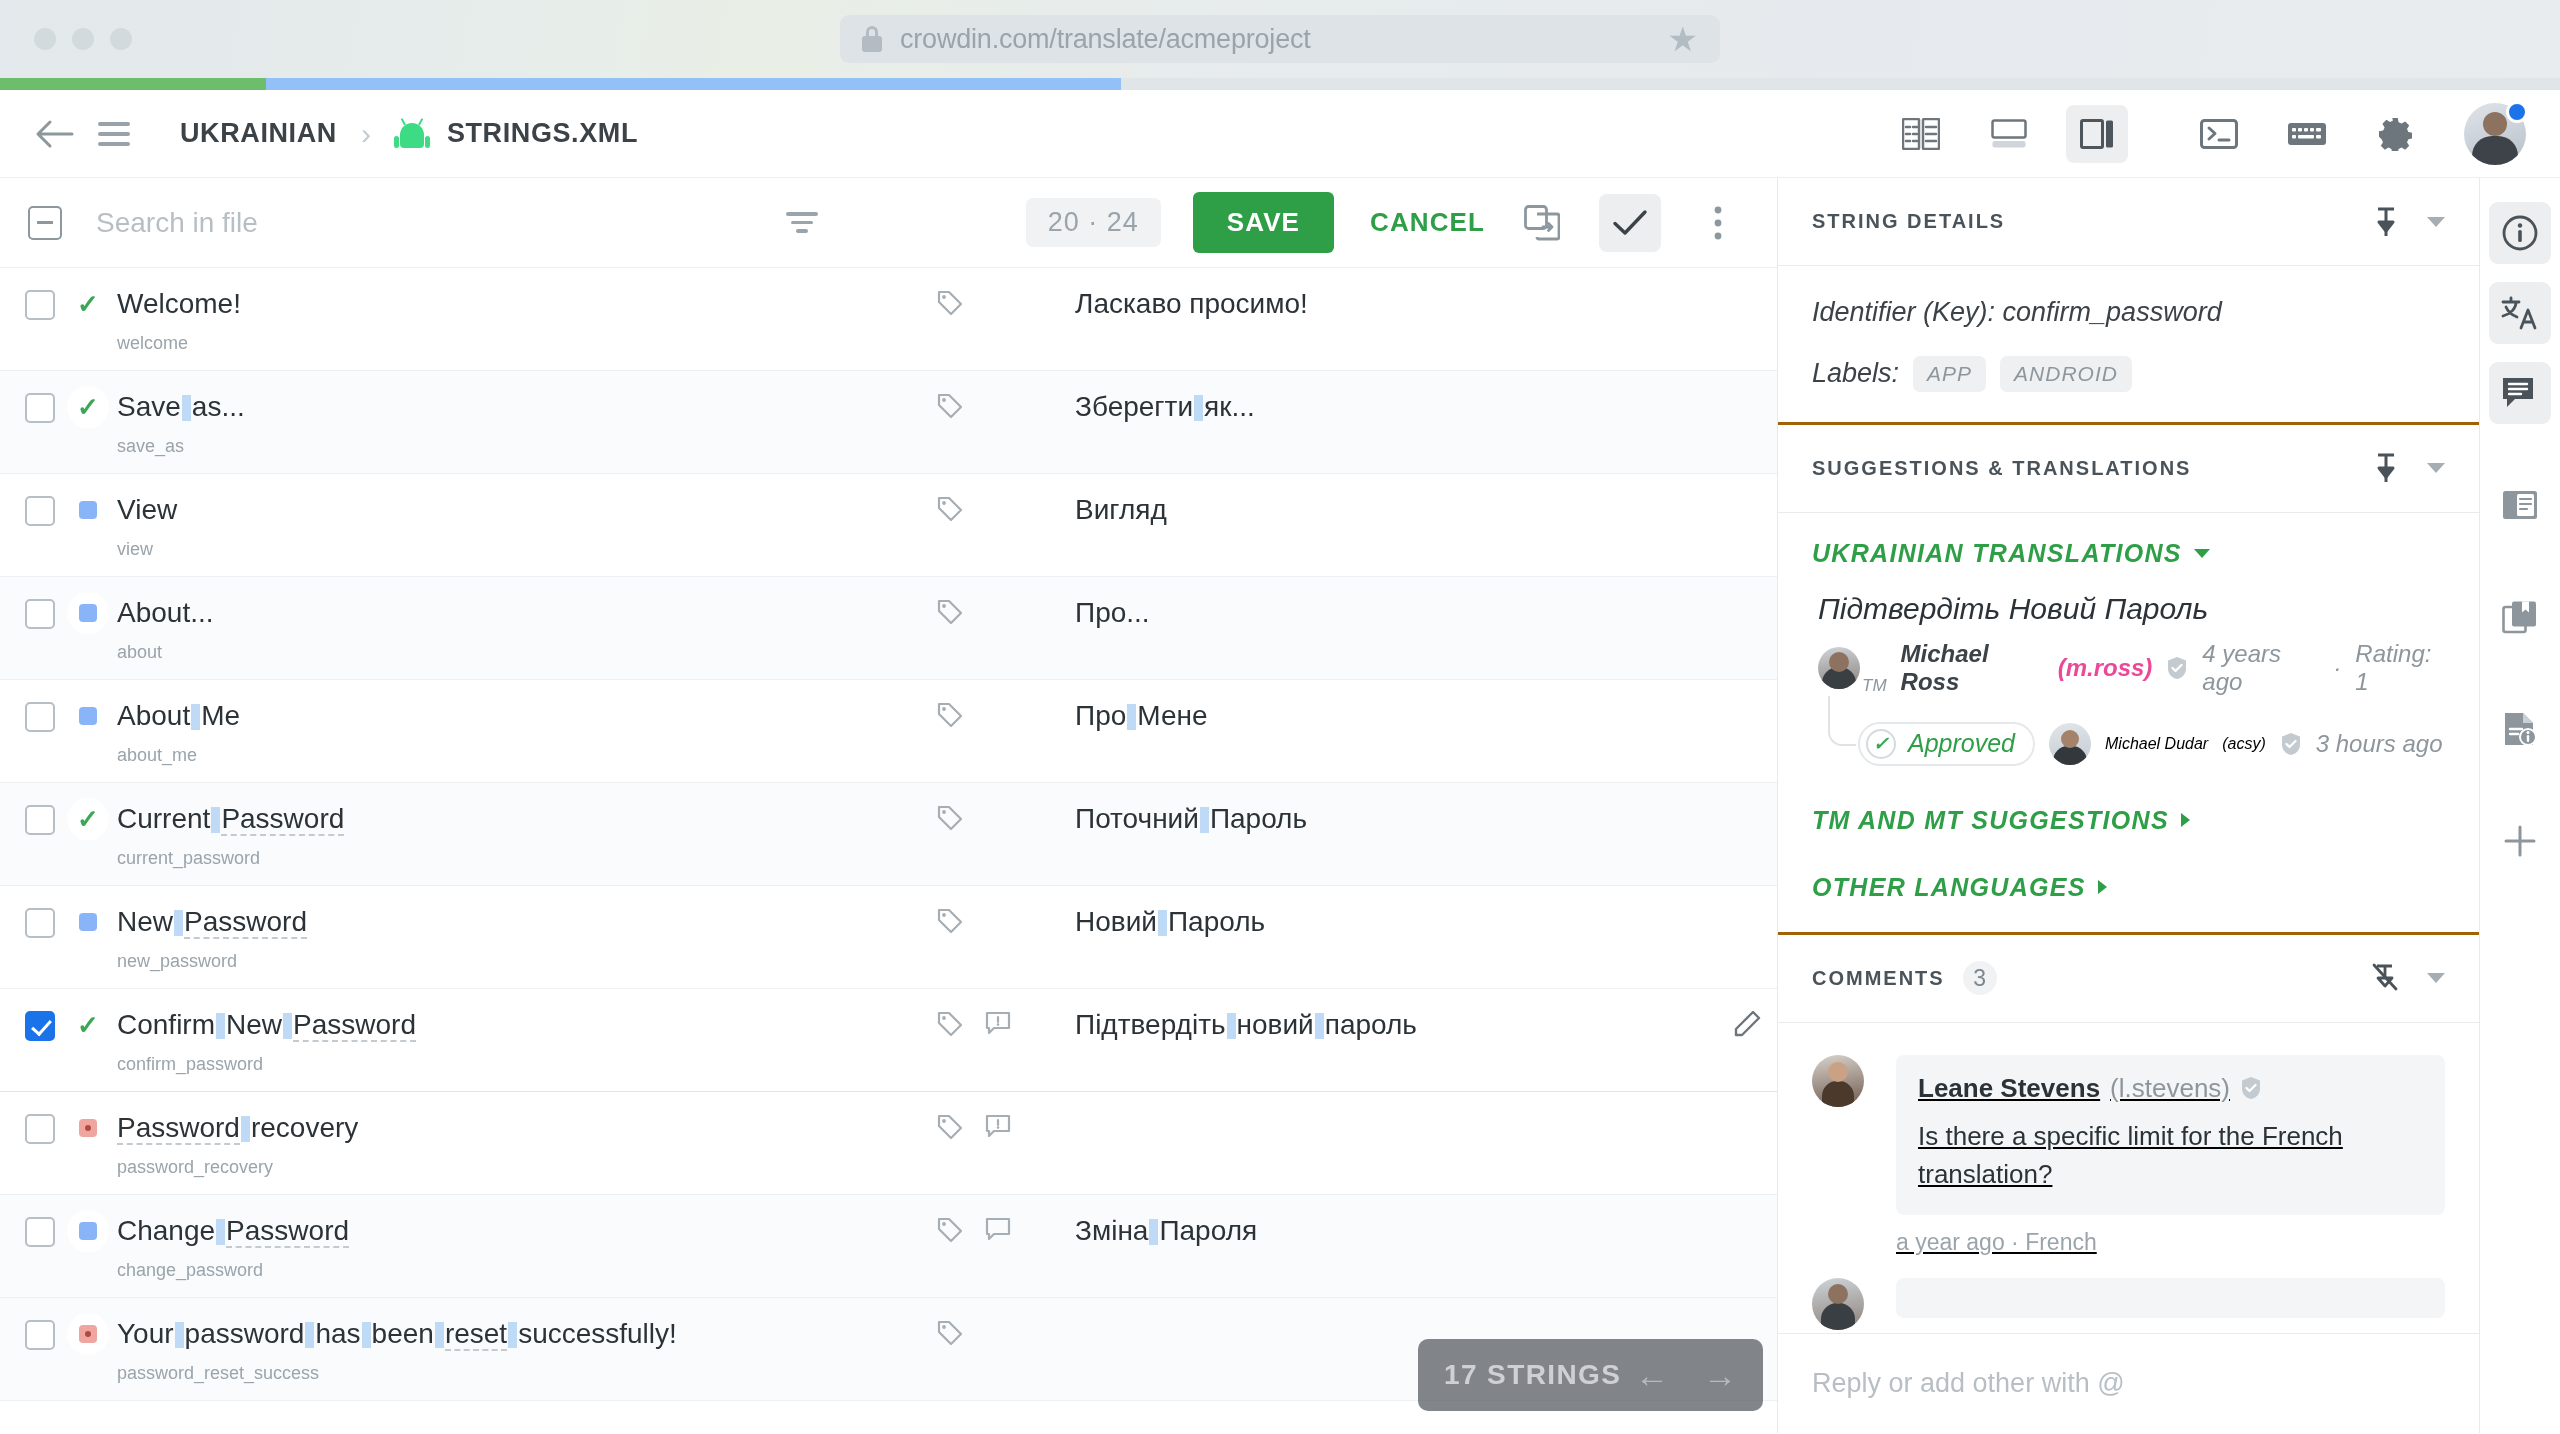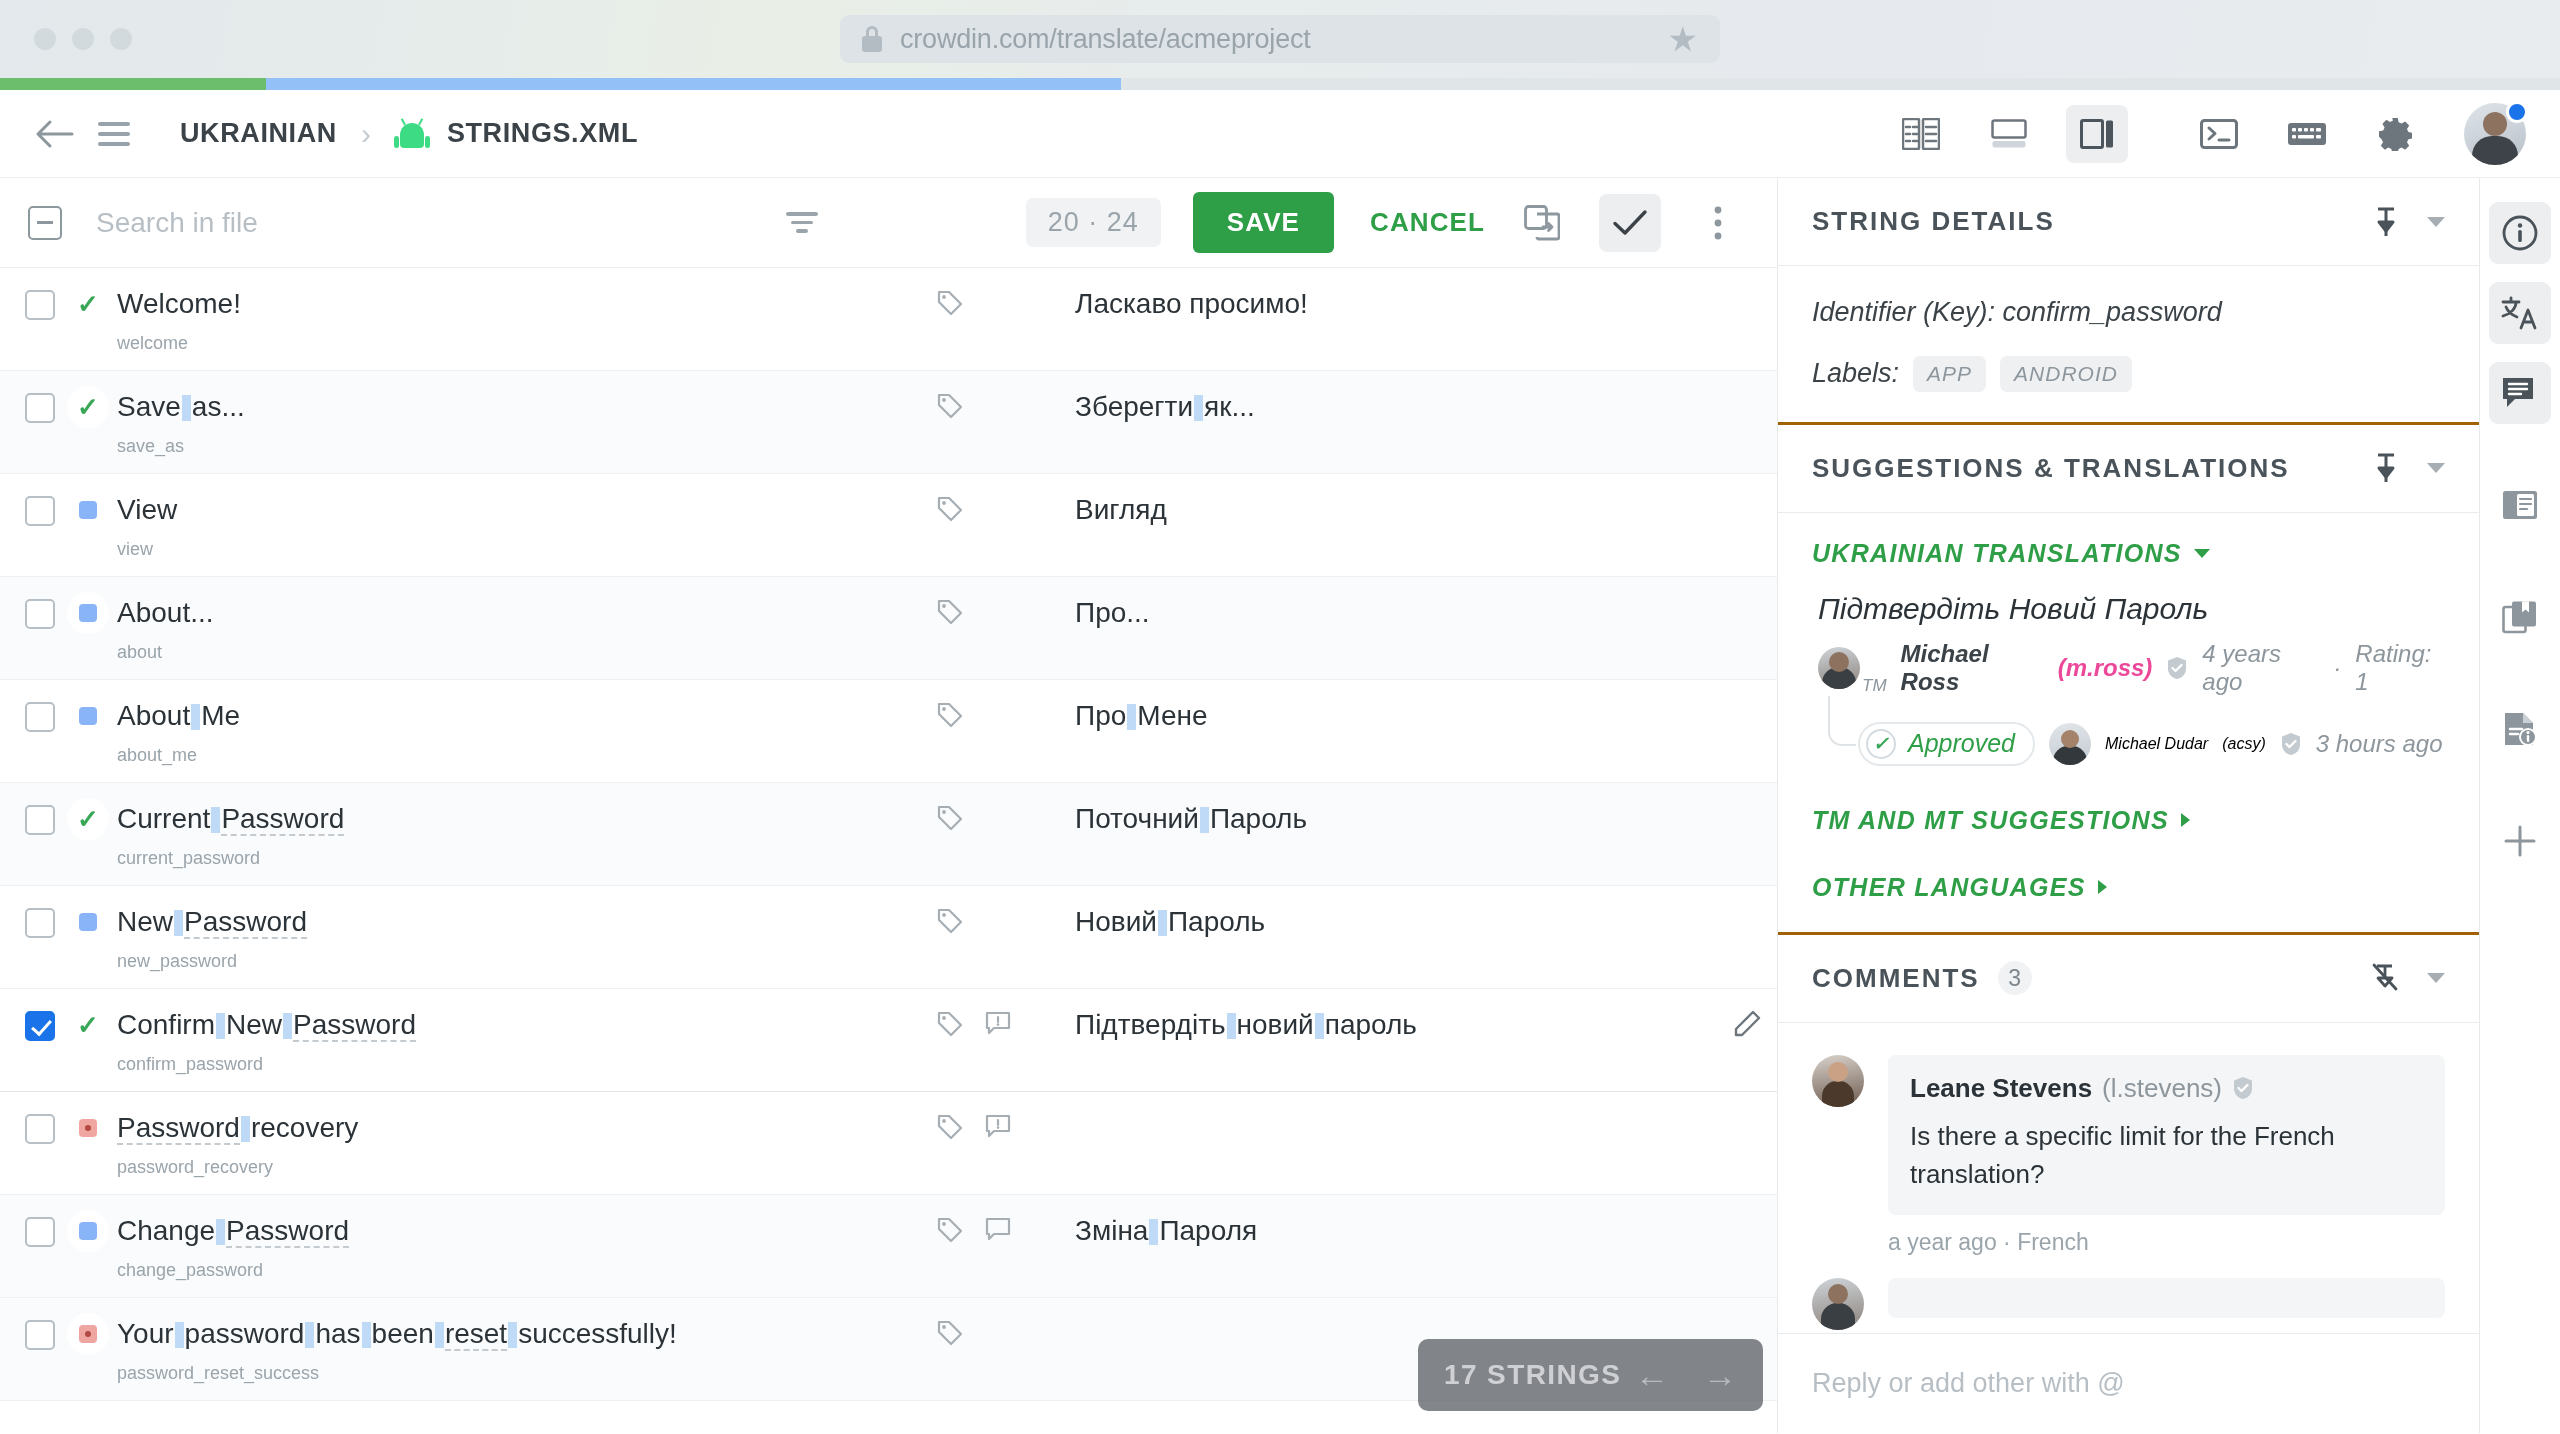--- a/index.html
+++ b/index.html
@@ -130,21 +130,21 @@
   .strings-pill{
     position:absolute;left:1418px;bottom:22px;width:345px;height:72px;border-radius:10px;
     background:rgba(95,99,104,.78);display:flex;align-items:center;padding:0 26px;
   }
   .strings-pill .lbl{color:#e9eaec;font-size:28px;font-weight:700;letter-spacing:1.4px;opacity:.75;}
   .strings-pill .nav{margin-left:auto;display:flex;gap:34px;}
   .strings-pill .nav span{color:#cfd2d5;font-size:34px;line-height:1;opacity:.7;cursor:pointer;}
 
   
   .panel-head{height:88px;display:flex;align-items:center;padding:0 34px;border-bottom:1px solid #e9ecee;flex:0 0 auto;}
-  .panel-title{font-size:26px;font-weight:700;color:#4a5359;letter-spacing:2px;}
+  .panel-title{font-size:20px;font-weight:700;color:#4a5359;letter-spacing:2px;}
   .badge-count{margin-left:18px;background:#f0f2f4;color:#7d868d;border-radius:50%;min-width:34px;height:34px;display:inline-flex;align-items:center;justify-content:center;font-size:23px;}
   .panel-head .acts{margin-left:auto;display:flex;align-items:center;gap:28px;}
   .caret{width:0;height:0;border-left:9px solid transparent;border-right:9px solid transparent;border-top:10px solid #a6aeb4;cursor:pointer;}
 
   .panel-body{padding:26px 34px 30px 34px;border-bottom:3px solid #a16207;font-style:italic;}
   .det-line{font-size:27px;color:#3b4348;line-height:1.55;}
   .labels-row{margin-top:22px;display:flex;align-items:center;gap:14px;}
   .labels-row .lbl-title{font-size:27px;color:#3b4348;}
   .chip{background:#eef0f2;color:#8d969c;border-radius:7px;padding:6px 14px;font-size:21px;letter-spacing:1px;}
 
@@ -169,21 +169,21 @@
   .vshield{width:22px;height:24px;flex:0 0 auto;}
   .tm-tag{font-size:17px;color:#8d969c;margin-left:-12px;align-self:flex-end;}
 
   .approved-row{display:flex;align-items:center;gap:14px;margin-top:26px;margin-left:46px;position:relative;}
   .approved-row::before{content:"";position:absolute;left:-30px;top:-26px;width:26px;height:48px;border-left:2px solid #dfe3e6;border-bottom:2px solid #dfe3e6;border-radius:0 0 0 14px;}
   .approved-pill{display:flex;align-items:center;gap:12px;border:2px solid #e4e8ea;border-radius:22px;padding:5px 18px 5px 6px;}
   .appr-check{width:30px;height:30px;border-radius:50%;border:2px solid #d3dbe0;display:flex;align-items:center;justify-content:center;color:#3aa757;font-size:19px;font-weight:bold;}
   .appr-label{color:#2e9e47;font-size:25px;}
 
   .comments-body{flex:1;overflow:hidden;padding:10px 34px 0 34px;}
-  .cmt{display:flex;gap:24px;margin-top:22px;}
+  .cmt{display:flex;gap:32px;margin-top:22px;text-decoration:underline;}
   .cmt-body{flex:1;min-width:0;}
   .bubble{background:#f3f5f6;border-radius:8px;padding:18px 22px 22px 22px;}
   .cmt-name{font-size:26px;color:#2b3338;font-weight:700;display:flex;align-items:center;gap:10px;}
   .cmt-name .handle{font-weight:400;color:#8d969c;}
   .cmt-text{font-size:26px;color:#2b3338;line-height:1.45;margin-top:14px;}
   .cmt-meta{font-size:23px;color:#9aa4ab;margin-top:14px;}
 
   .reply-box{border-top:1px solid #e9ecee;padding:34px;}
   .reply-input{border:none;outline:none;width:100%;font-size:27px;color:#3b4348;background:transparent;font-family:"Liberation Sans",sans-serif;}
   .reply-input::placeholder{color:#b7bfc5;}

